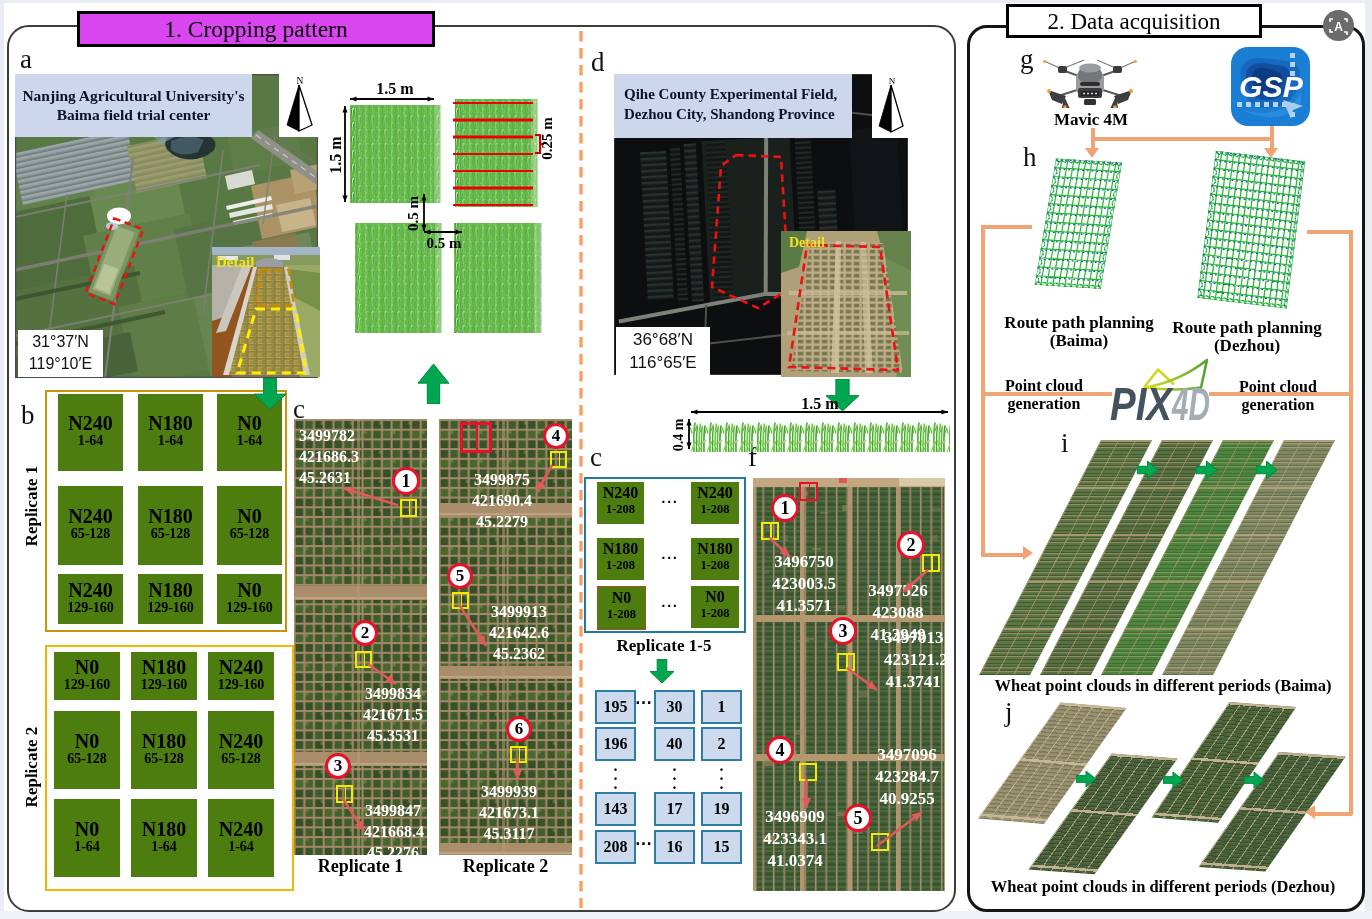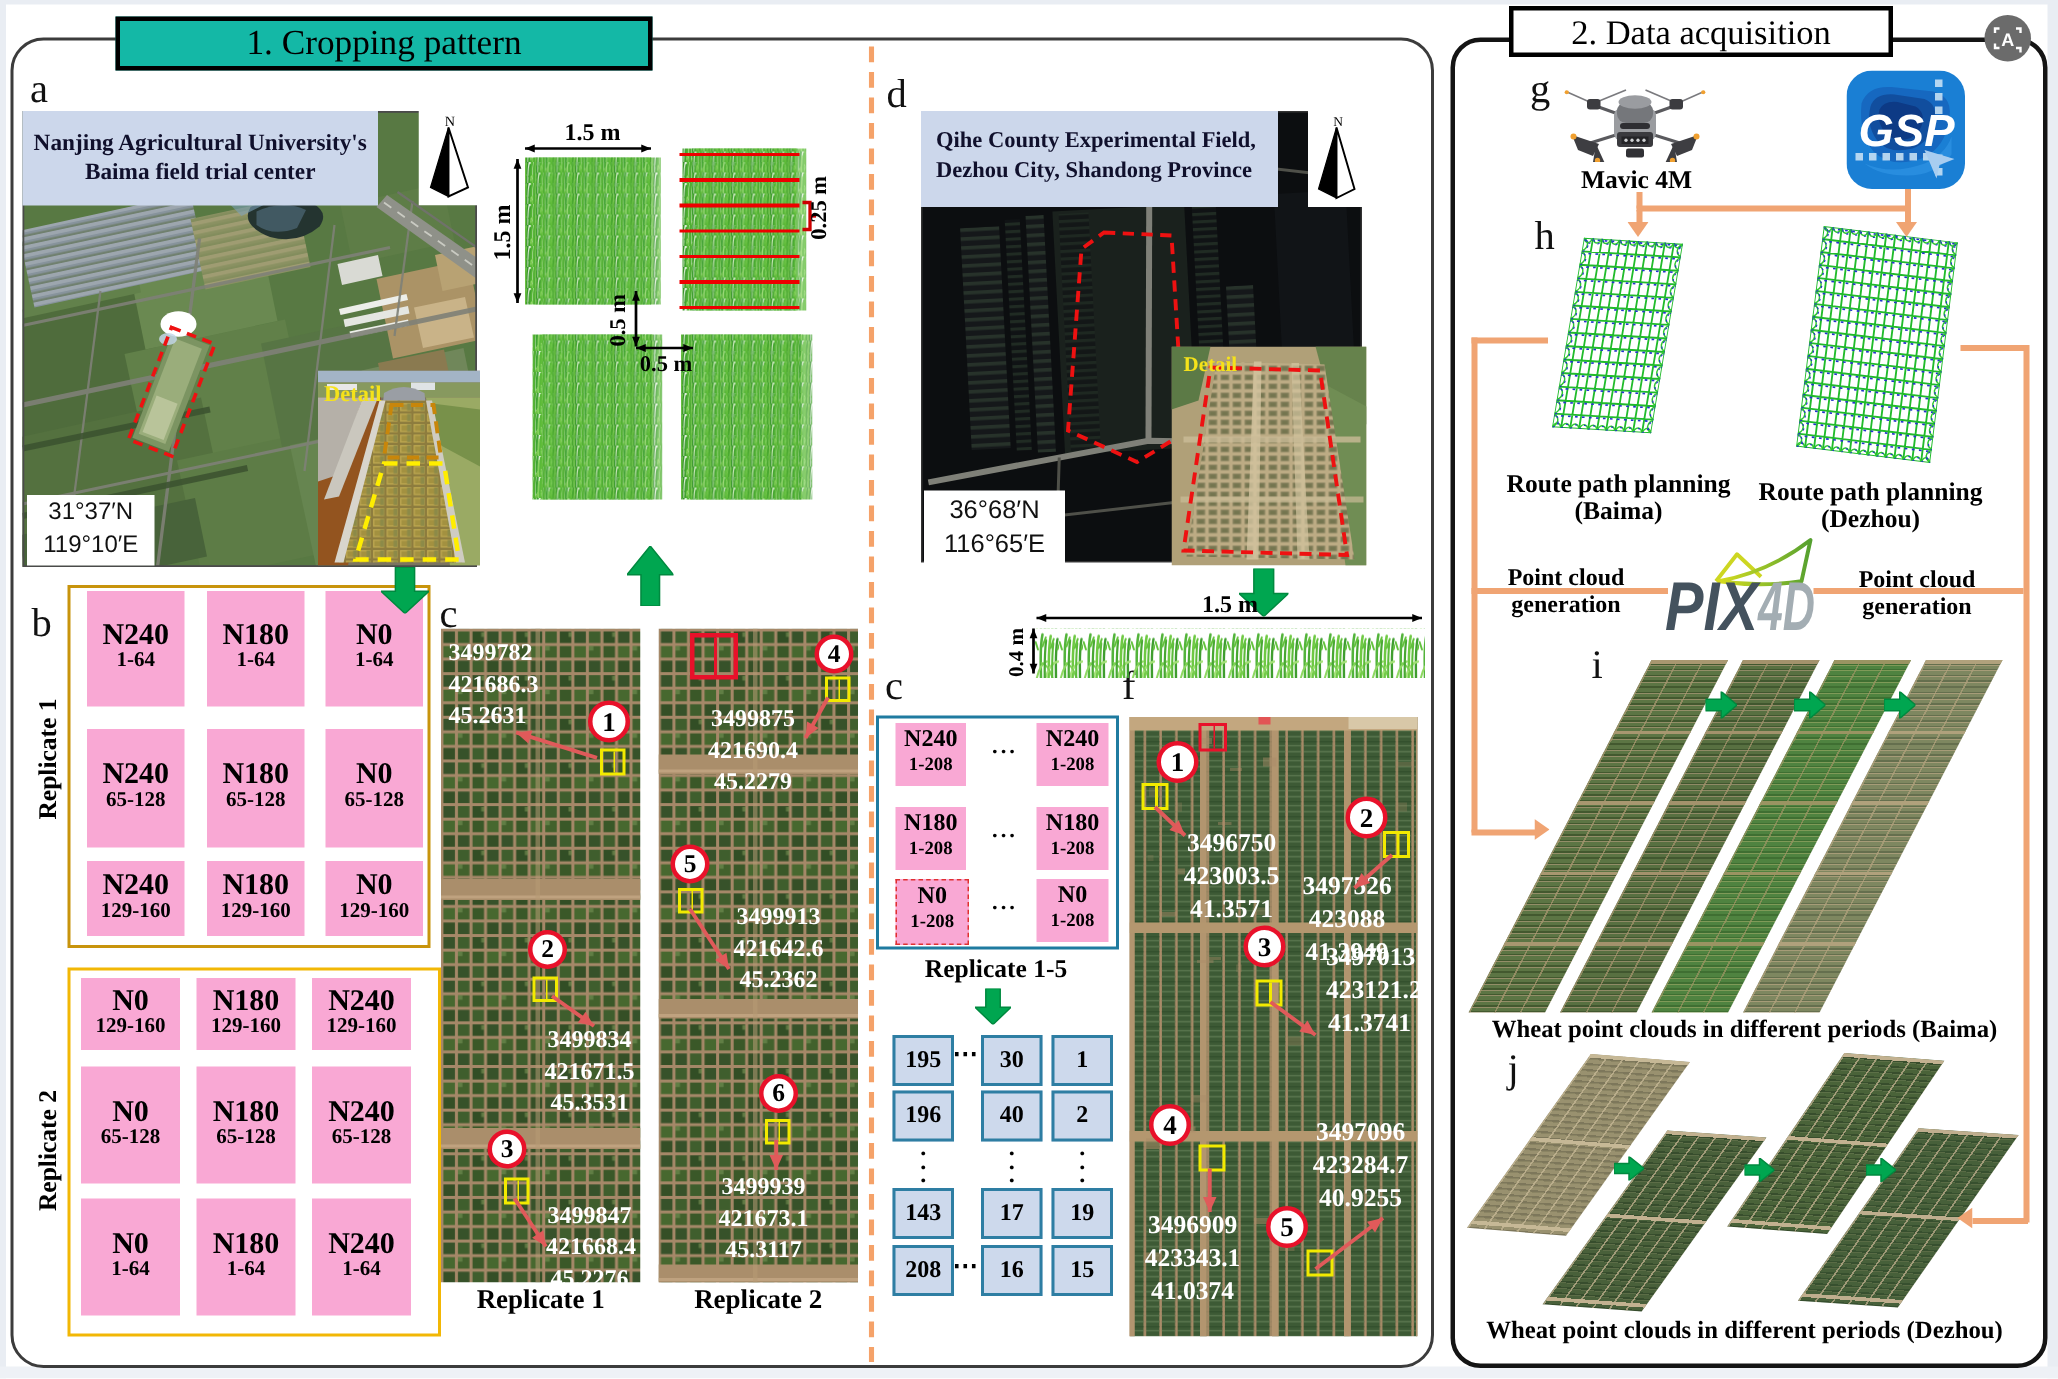--- a/index.html
+++ b/index.html
@@ -1,17 +1,17 @@
 <!DOCTYPE html>
 <html><head><meta charset="utf-8">
 <style>
 html,body{margin:0;padding:0;}
 body{width:1372px;height:919px;position:relative;background:#fff;font-family:"Liberation Serif",serif;overflow:hidden;}
 .abs{position:absolute;}
-.cell{position:absolute;background:#f9a8d4;text-align:center;color:#000;font-family:"Liberation Serif",serif;}
+.cell{position:absolute;background:#4d7c0f;text-align:center;color:#000;font-family:"Liberation Serif",serif;}
 .lbl{position:absolute;font-family:"Liberation Serif",serif;font-size:27px;color:#111;}
 .bserif{font-family:"Liberation Serif",serif;font-weight:bold;color:#000;}
 .circ{position:absolute;background:#fff;border:3px solid #e8112a;border-radius:50%;text-align:center;font-family:"Liberation Serif",serif;font-weight:bold;color:#000;z-index:6;}
 .ysq{position:absolute;border:2.6px solid #f2ea00;z-index:5;}
 .wtxt{position:absolute;color:#fff;font-family:"Liberation Serif",serif;font-weight:bold;line-height:1.3;z-index:4;}
 .nbox{position:absolute;background:#cdd9ec;border:2px solid #2e7ea3;text-align:center;font-family:"Liberation Serif",serif;font-weight:bold;color:#000;}
 </style></head>
 <body>
 
 <div class="abs" style="left:0;top:0;width:1372px;height:3px;background:#e9edf3;"></div>
@@ -31,21 +31,21 @@
   </svg>
 
 <div class="abs" style="left:1323px;top:10px;width:31px;height:31px;border-radius:50%;background:#6b6b6b;z-index:9;"></div>
 <svg class="abs" style="left:1323px;top:10px;z-index:10;" width="31" height="31">
     <g stroke="#fff" stroke-width="1.6" fill="none">
       <path d="M10 9h-3v3M21 9h3v3M10 22h-3v-3M21 22h3v3"></path>
     </g>
     <text x="15.5" y="20.5" fill="#fff" font-family="Liberation Sans" font-size="12" font-weight="bold" text-anchor="middle">A</text>
   </svg>
 
-<div class="abs" style="left:77px;top:11px;width:352px;height:30px;border:3.4px solid #000;background:#14b8a6;text-align:center;font-size:23.5px;line-height:31px;z-index:3;">1. Cropping pattern</div>
+<div class="abs" style="left:77px;top:11px;width:352px;height:30px;border:3.4px solid #000;background:#d946ef;text-align:center;font-size:23.5px;line-height:31px;z-index:3;">1. Cropping pattern</div>
 
 <div class="abs" style="left:1006px;top:4px;width:250px;height:28px;border:3px solid #000;background:#fff;text-align:center;font-size:23px;line-height:30px;z-index:3;">2. Data acquisition</div>
 
 <div class="lbl" style="left:20px;top:44px;">a</div>
 
 <div class="lbl" style="left:21px;top:400px;">b</div>
 
 <div class="lbl" style="left:293px;top:394px;">c</div>
 
 <div class="lbl" style="left:591px;top:47px;">d</div>
@@ -445,21 +445,21 @@
 
 <div class="ysq" style="left:761px;top:522px;width:14px;height:14px;border-color:#f2ea00;">
     <div style="position:absolute;left:50%;top:0;width:1.5px;height:100%;background:#f2ea00;"></div>
   </div>
 
 <svg class="abs" style="left:767px;top:535px;z-index:5;" width="26" height="25">
     <line x1="3.0" y1="3.0" x2="23.0" y2="22.0" stroke="#e05a5a" stroke-width="2.6"></line>
     <polygon points="23.0,22.0 12.6,18.3 18.8,11.8" fill="#e05a5a"></polygon>
   </svg>
 
-<div class="wtxt" style="left:762px;top:551px;font-size:17px;text-align:center;width:84px;padding-left:17px;">3496750<br>423003.5<br>41.3571</div>
+<div class="wtxt" style="left:762px;top:551px;font-size:17px;text-align:center;width:84px;">3496750<br>423003.5<br>41.3571</div>
 
 <div class="circ" style="left:897px;top:531px;width:22px;height:22px;font-size:18px;line-height:22px;">2</div>
 
 <div class="ysq" style="left:922px;top:554px;width:14px;height:14px;border-color:#f2ea00;">
     <div style="position:absolute;left:50%;top:0;width:1.5px;height:100%;background:#f2ea00;"></div>
   </div>
 
 <svg class="abs" style="left:900px;top:567px;z-index:5;" width="31" height="28">
     <line x1="28.0" y1="3.0" x2="3.0" y2="25.0" stroke="#e05a5a" stroke-width="2.6"></line>
     <polygon points="3.0,25.0 7.6,15.0 13.5,21.7" fill="#e05a5a"></polygon>

